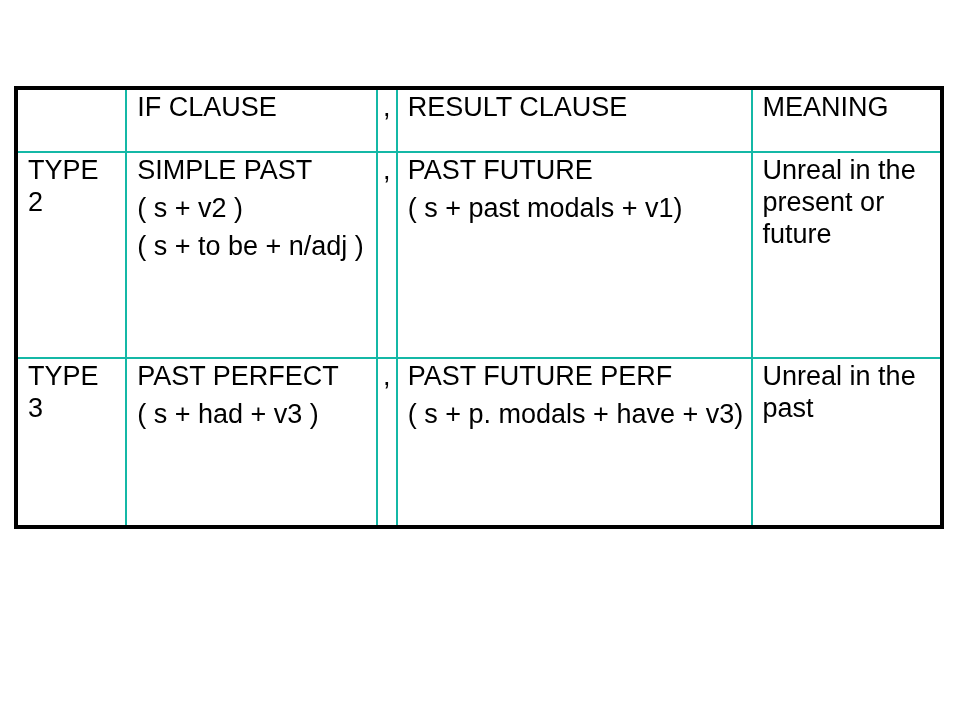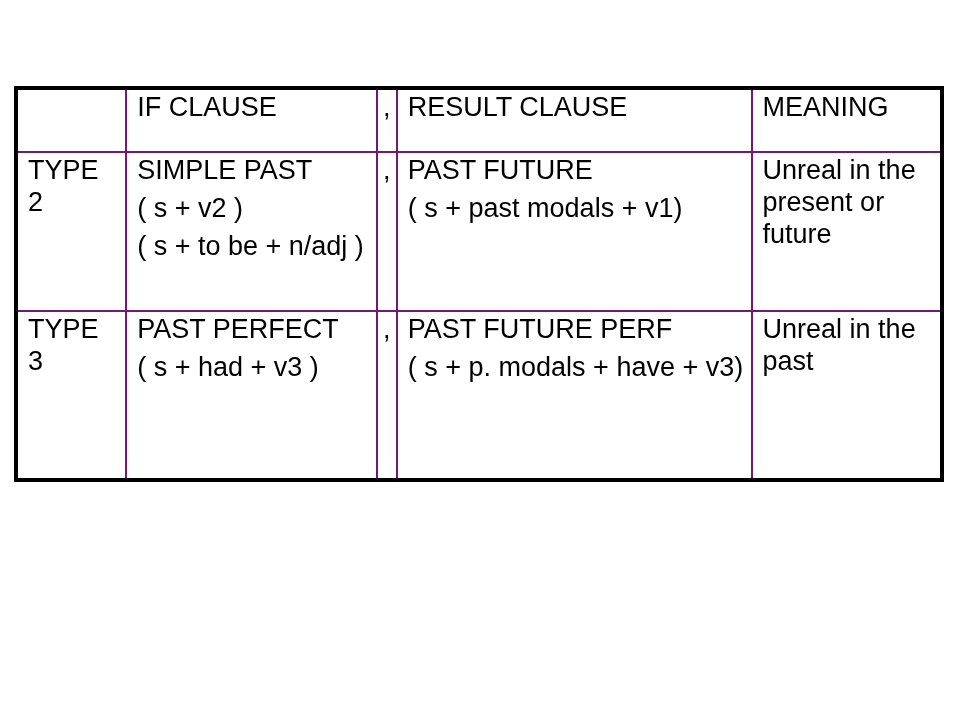--- a/index.html
+++ b/index.html
@@ -25,40 +25,40 @@
     table-layout: fixed;
     border: 4px solid #000000;
   }
   col.c-type    { width: 110px; }
   col.c-if      { width: 250px; }
   col.c-comma   { width: 20px;  }
   col.c-result  { width: 354px; }
   col.c-meaning { width: 190px; }
 
   td {
-    border: 2px solid #701a75;
+    border: 2px solid #14b8a6;
     vertical-align: top;
     padding: 1px 5px 2px 10px;
     font-size: 27px;
     line-height: 32px;
     overflow: hidden;
   }
   td.comma {
     padding: 1px 0 2px 0;
     text-align: center;
   }
   td p {
     margin: 0 0 6px 0;
   }
   td p.nowrap {
     white-space: nowrap;
   }
   tr.r-head { height: 64px;  }
   tr.r-1    { height: 157px; }
-  tr.r-2    { height: 159px; }
+  tr.r-2    { height: 206px; }
   tr.r-3    { height: 169px; margin-top: 28px; }
 </style>
 </head>
 <body>
 
 <div class="canvas">
   <table class="cond-table">
     <colgroup>
       <col class="c-type">
       <col class="c-if">

